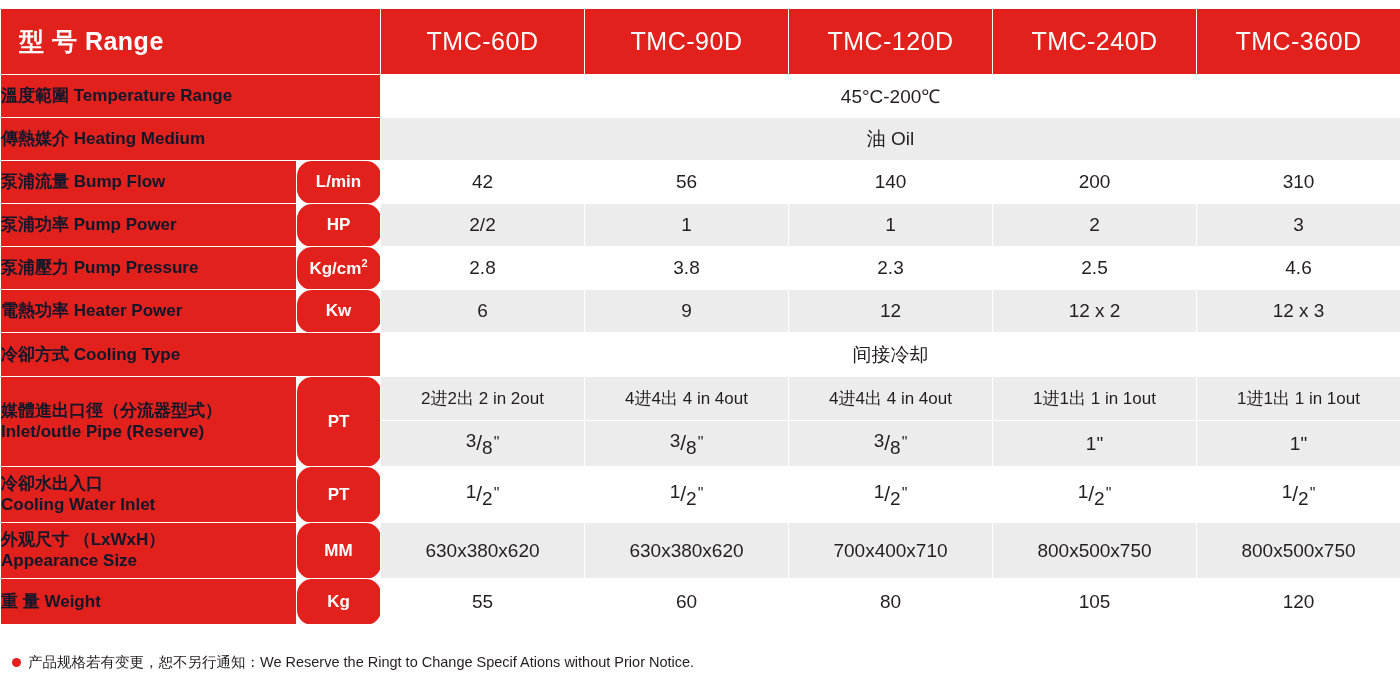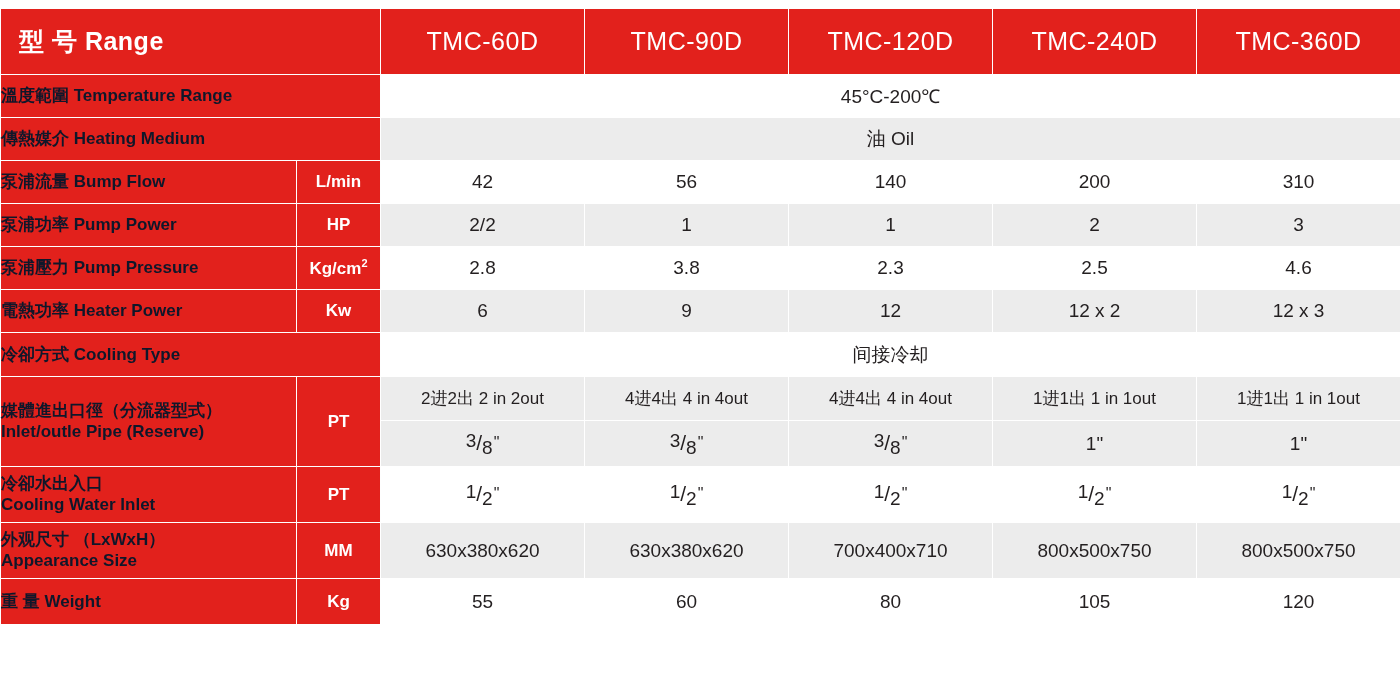--- a/index.html
+++ b/index.html
@@ -70,20 +70,21 @@
   }
   .lbl .sub {
     display: block;
   }
   .unit {
     background: #e2211c;
     color: #ffffff;
     font-size: 17px;
     font-weight: bold;
     text-align: center;
+    border-radius: 15px;
   }
   
   .val {
     text-align: center;
     font-size: 19px;
     color: #231f20;
     background: #ffffff;
   }
   .val.alt {
     background: #ececec;
@@ -299,14 +300,18 @@
         <td class="val">55</td>
         <td class="val">60</td>
         <td class="val">80</td>
         <td class="val">105</td>
         <td class="val">120</td>
       </tr>
 
     </tbody>
   </table>
 
+  <div class="footer">
+    <span class="dot"></span>
+    <span>产品规格若有变更，恕不另行通知：We Reserve the Ringt to Change Specif Ations without Prior Notice.</span>
+  </div>
 
 </div>
 
 </body></html>

